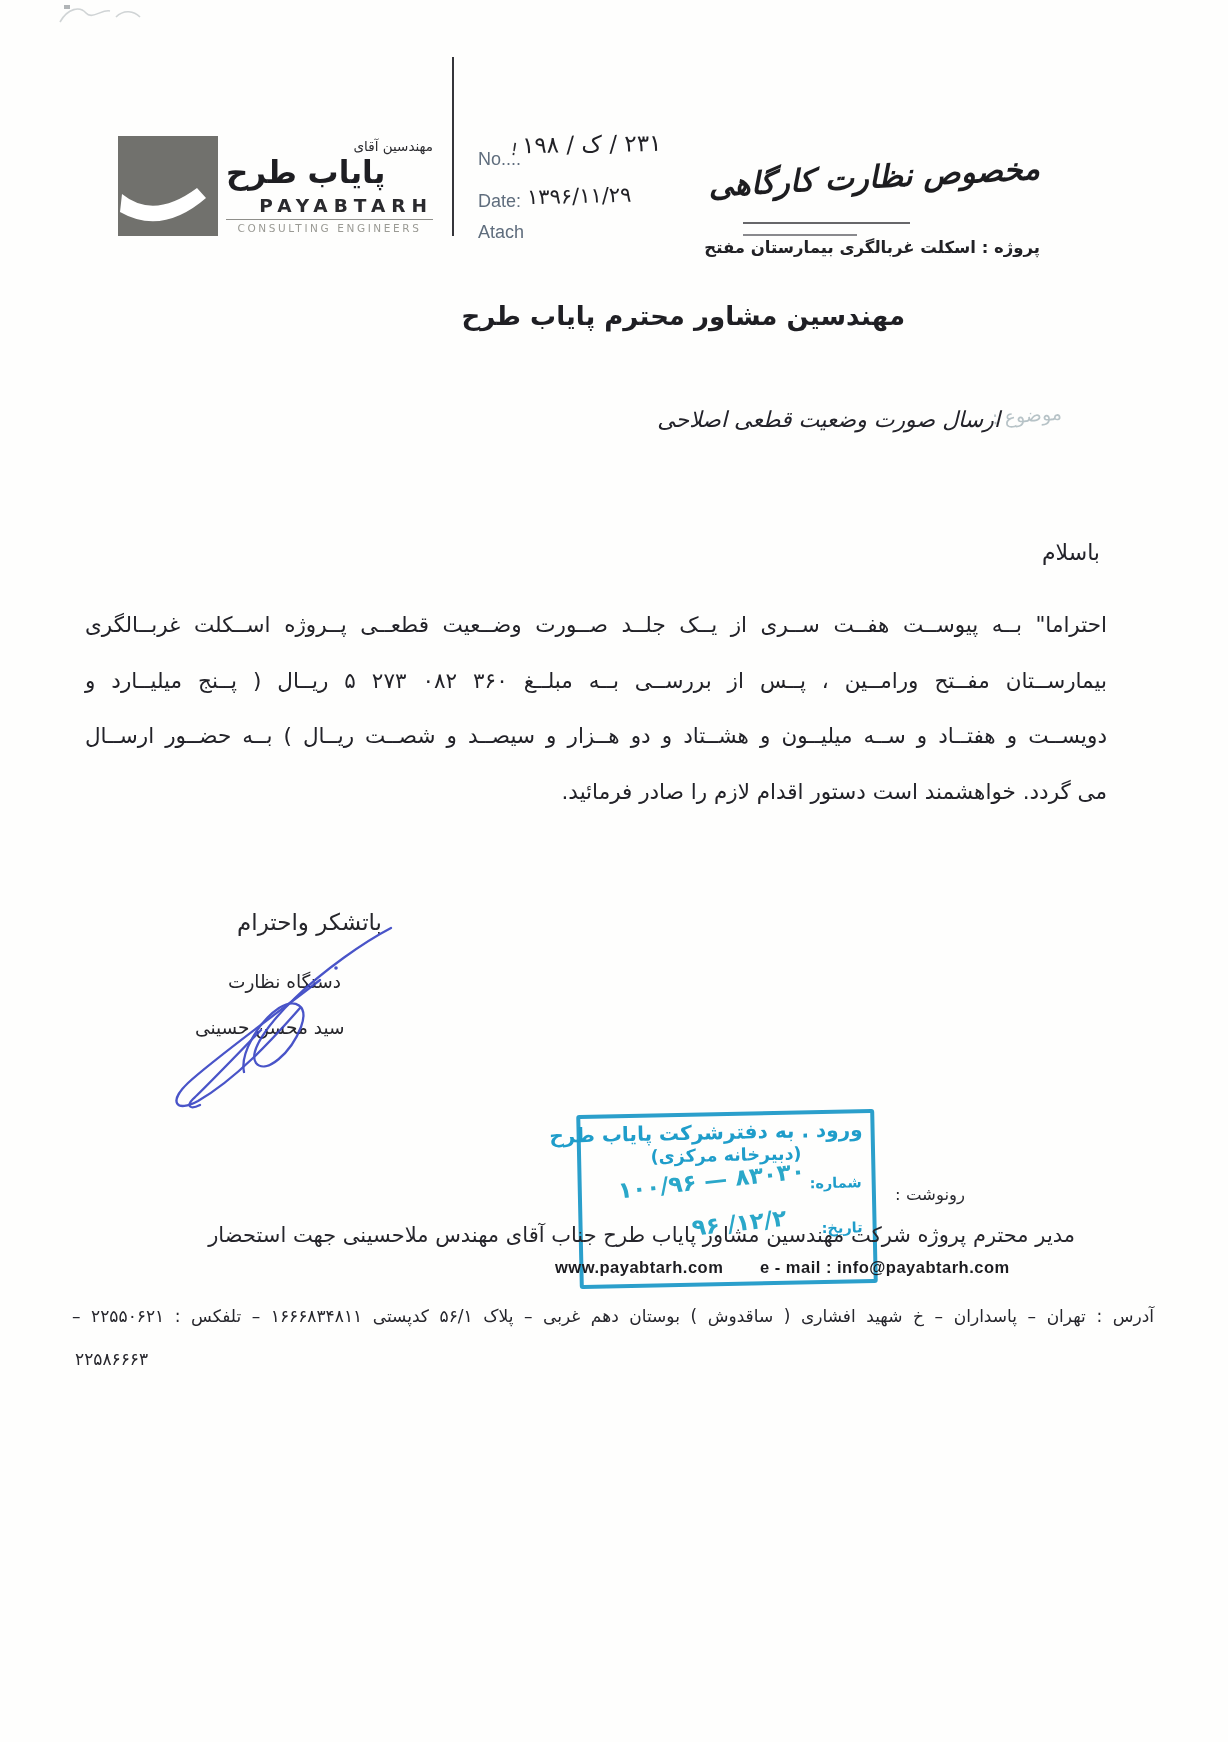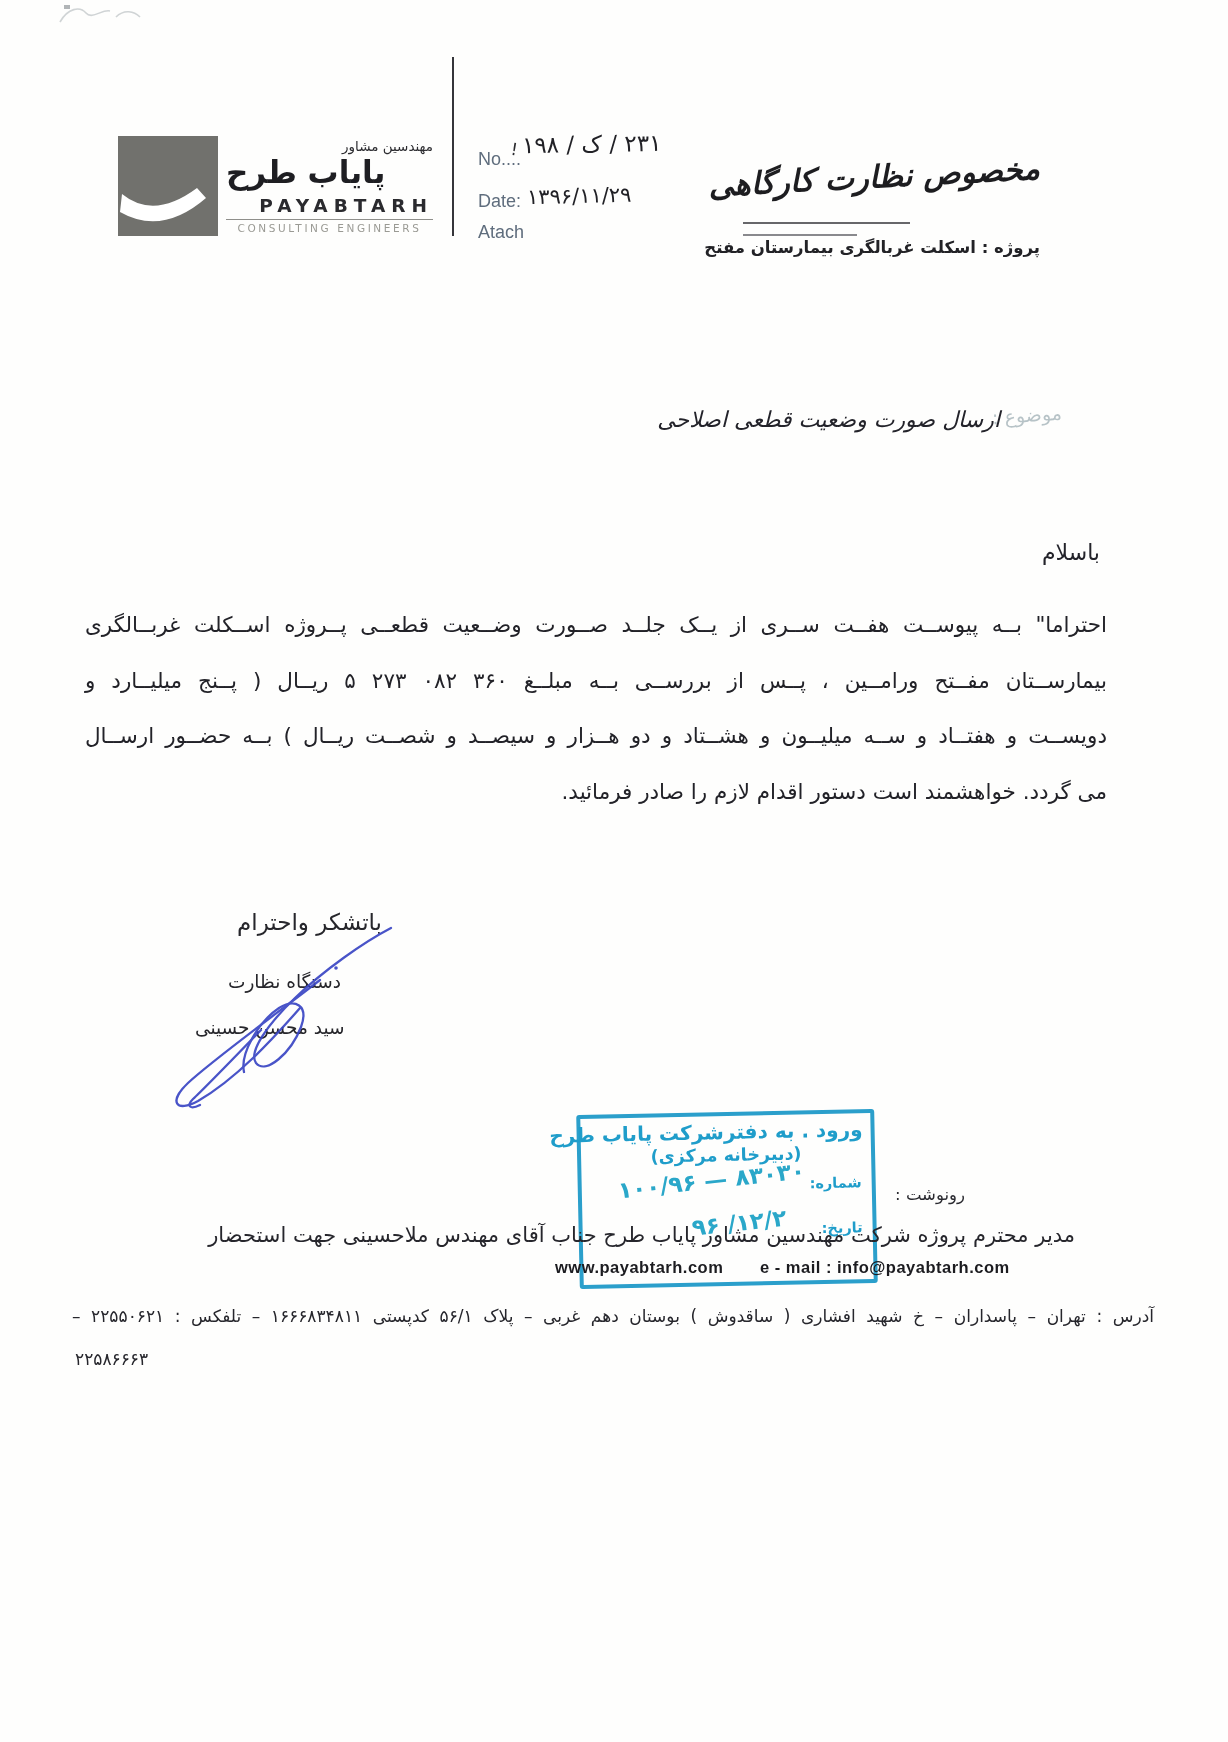--- a/index.html
+++ b/index.html
@@ -80,41 +80,42 @@
   <svg class="abs" style="left:56px;top:0px;" width="92" height="30" viewBox="0 0 92 30">
     <path d="M4,22 C12,8 24,6 30,13 C36,20 46,9 54,11 M60,17 C68,9 78,11 84,17" stroke="#a9b0b4" stroke-width="1.6" fill="none" opacity="0.55"></path>
     <rect x="8" y="5" width="6" height="4" fill="#7d8388" opacity="0.6"></rect>
   </svg>
 
   <svg class="abs logo-square" width="100" height="100" viewBox="0 0 100 100">
     <rect x="0" y="0" width="100" height="100" fill="#71716d"></rect>
     <path d="M 4,58 Q 36,84 79,52 L 88,62 Q 44,100 2,76 Z" fill="#ffffff"></path>
   </svg>
   <div class="abs logo-text">
-    <span class="logo-fa-small fa">مهندسین مشاور</span>
+    <span class="logo-fa-small fa">مهندسین آقای</span>
     <span class="logo-fa-large fa">پایاب طرح</span>
     <span class="logo-latin">PAYABTARH</span>
     <div class="logo-rule"></div>
     <span class="logo-latin-sub">CONSULTING ENGINEERS</span>
   </div>
 
   <div class="abs vline"></div>
 
   <span class="abs field-label" style="left:478px;top:149px;">No....</span>
   <span class="abs pen-mark hand">!</span>
   <span class="abs no-value hand fa">۲۳۱ / ک / ۱۹۸</span>
   <span class="abs field-label" style="left:478px;top:191px;">Date:</span>
   <span class="abs date-value hand fa">۱۳۹۶/۱۱/۲۹</span>
   <span class="abs field-label" style="left:478px;top:222px;">Atach</span>
 
   <span class="abs hdr-right fa">مخصوص نظارت کارگاهی</span>
   <div class="abs hdr-line1"></div>
   <div class="abs hdr-line2"></div>
   <span class="abs project-line fa">پروژه : اسکلت غربالگری بیمارستان مفتح</span>
 
+  <span class="abs addressee fa">مهندسین مشاور محترم پایاب طرح</span>
   <span class="abs subject-label fa">موضوع :</span>
   <span class="abs subject-text fa">ارسال صورت وضعیت قطعی اصلاحی</span>
   <span class="abs salutation fa">باسلام</span>
 
   <div class="abs body-block">
     <div class="body-line">احتراما" بــه پیوســت هفــت ســری از یــک جلــد صــورت وضــعیت قطعــی پــروژه اســکلت غربــالگری</div>
     <div class="body-line">بیمارســتان مفــتح ورامــین ، پــس از بررســی بــه مبلــغ ⁦۵ ۲۷۳ ۰۸۲ ۳۶۰⁩ ریــال ( پــنج میلیــارد و</div>
     <div class="body-line">دویســت و هفتــاد و ســه میلیــون و هشــتاد و دو هــزار و سیصــد و شصــت ریــال ) بــه حضــور ارســال</div>
     <div class="body-line last">می گردد. خواهشمند است دستور اقدام لازم را صادر فرمائید.</div>
   </div>

